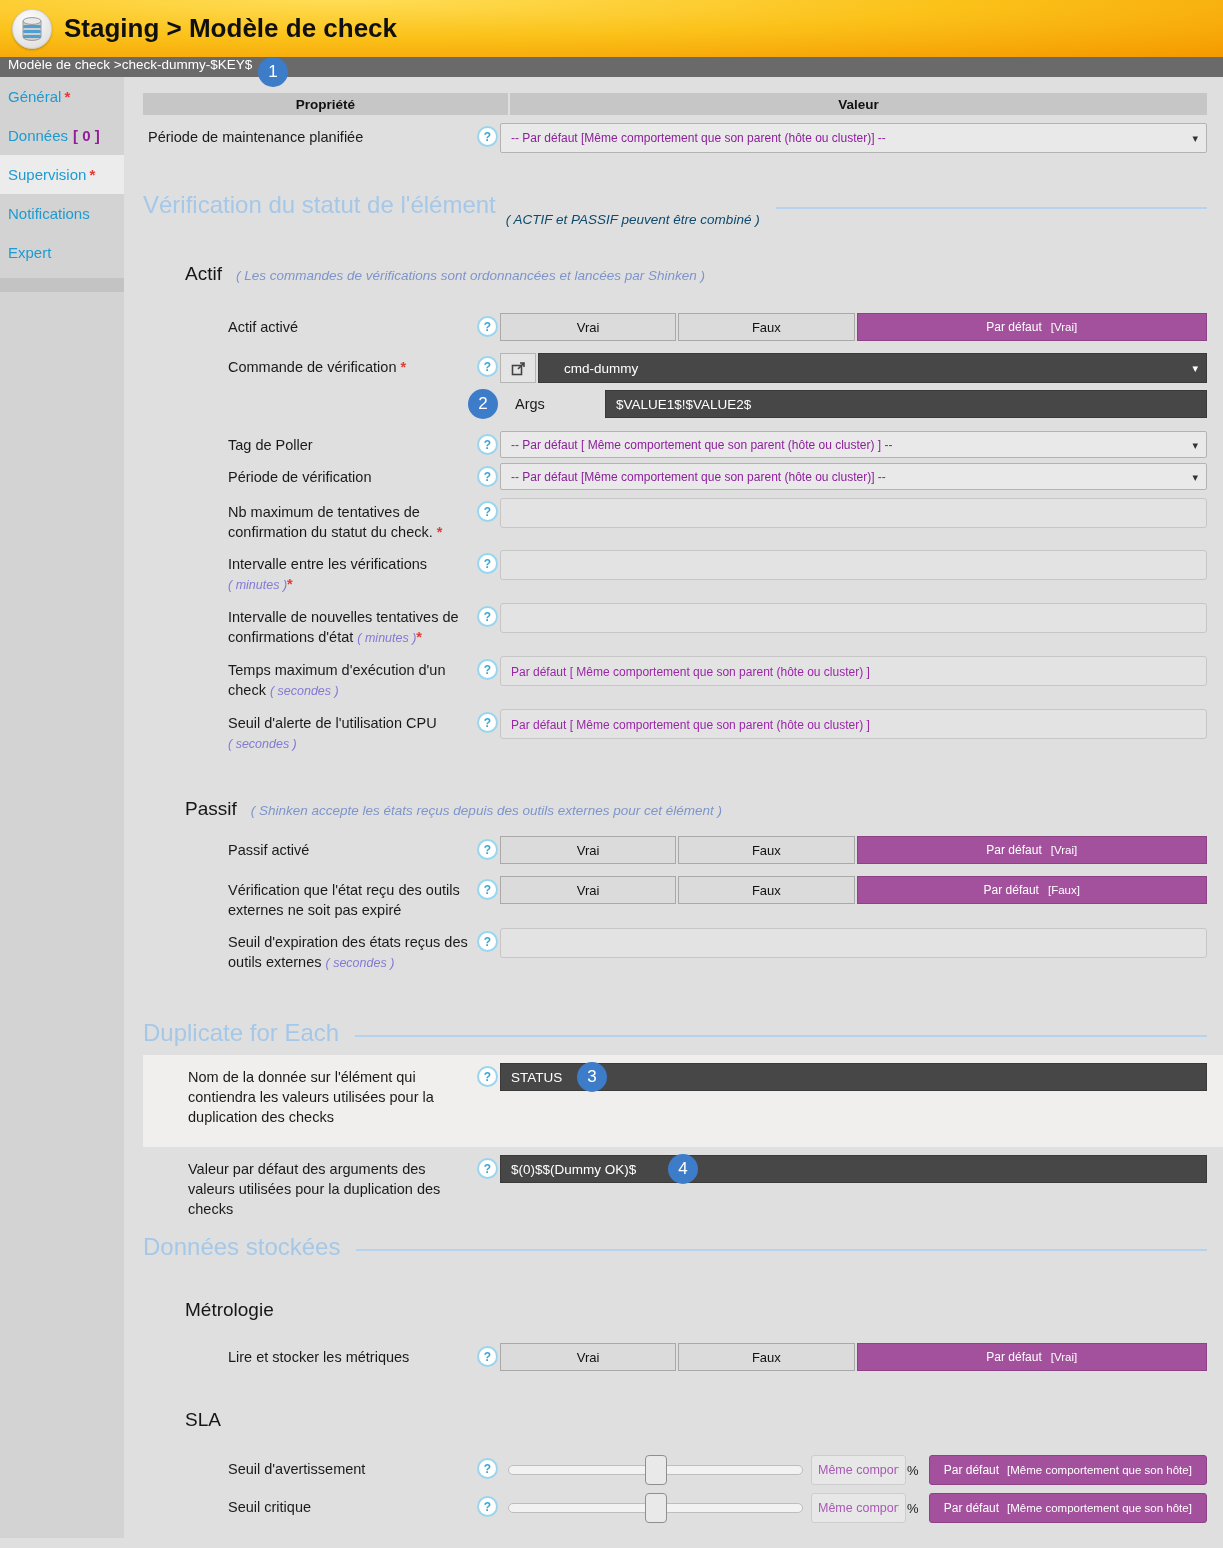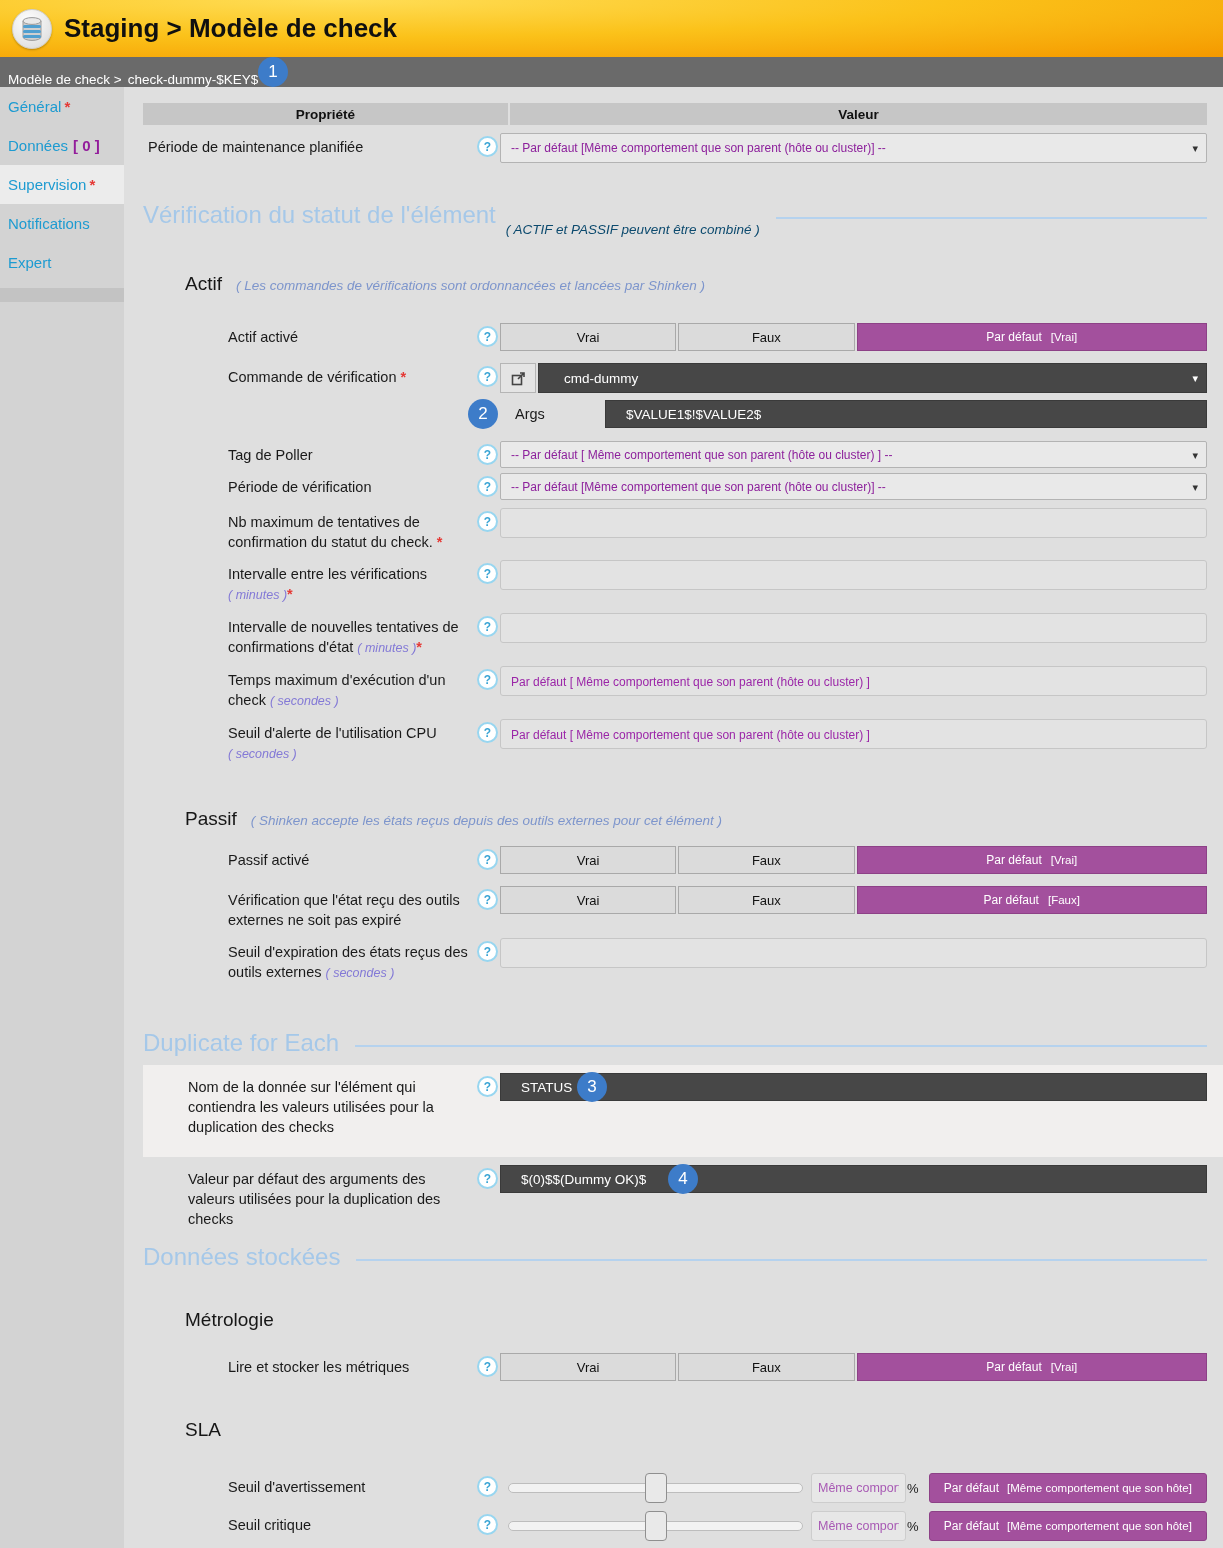--- a/index.html
+++ b/index.html
@@ -7,23 +7,23 @@
   body{font-family:"Liberation Sans",sans-serif;background:#dfdfdf;color:#1a1a1a}
 
   
   .top{height:57px;display:flex;align-items:center;padding-left:12px;
        background:radial-gradient(130% 170% at 28% 0%, #ffdd55 0%, #fbc21a 38%, #f59b00 78%, #ef8d00 100%);}
   .appicon{width:40px;height:40px;border-radius:50%;background:radial-gradient(circle at 40% 30%,#ffffff,#d8d8d8);
            border:1px solid #cfcfcf;display:flex;align-items:center;justify-content:center;box-shadow:0 1px 2px rgba(0,0,0,.25)}
   .toptitle{margin-left:12px;font-size:26px;font-weight:600;color:#101010}
 
   
-  .crumb{height:30px;background:#6a6a6a;color:#fff;display:flex;align-items:flex-end;
+  .crumb{height:20px;background:#6a6a6a;color:#fff;display:flex;align-items:flex-start;
          padding-left:8px;font-size:13.5px;position:relative}
-  .crumb .cur{margin-left:6px}
+  .crumb .cur{}
   .nbadge{width:30px;height:30px;border-radius:50%;background:#3d7cc9;color:#fff;
           display:flex;align-items:center;justify-content:center;font-size:17px;flex:none}
   .crumb .nbadge{position:absolute;left:258px;top:0}
 
   
   .layout{display:flex;height:1461px}
   .sidebar{flex:0 0 124px;background:#d3d3d3}
   .sitem{display:block;padding:11px 4px 11px 8px;font-size:15px;color:#1d9bd1;cursor:pointer}
   .sitem.active{background:#ececec}
   .smark{color:#e53935;font-weight:bold;margin-left:3px}
@@ -52,21 +52,21 @@
   
   .sel{position:relative;height:27px;background:#e9e9e9;border:1px solid #b3b3b3;border-radius:2px;
        display:flex;align-items:center;padding:0 24px 0 10px;color:#8d219c;font-size:12px;
        white-space:nowrap;overflow:hidden;cursor:pointer}
   .sel.h30{height:30px}
   .caret{position:absolute;right:8px;top:50%;transform:translateY(-50%);font-size:11px;color:#333}
   .einput{width:100%;height:30px;background:#e3e3e3;border:1px solid #c6c6c6;border-radius:3px;
           padding:0 10px;font-family:inherit;font-size:13px;color:#333}
   .einput::placeholder{color:#9b26a8;font-size:12px;opacity:1}
   .dinput{width:100%;height:28px;background:#474747;border:1px solid #3a3a3a;color:#fff;
-          font-family:inherit;font-size:13.5px;padding:0 20px}
+          font-family:inherit;font-size:13.5px;padding:0 10px}
   .bwrap{position:relative;flex:1;min-width:0}
   .bwrap .nbadge{position:absolute;top:-1px}
   .b3{left:77px}.b4{left:168px}
 
   
   .tri{display:flex;height:28px}
   .tri .seg{flex:1;background:#dbdbdb;border:1px solid #a9a9a9;display:flex;align-items:center;
             justify-content:center;font-size:13px;color:#111;margin-left:2px;cursor:pointer}
   .tri .seg:first-child{margin-left:0}
   .tri .segd{flex:2;background:#a3509d;border-color:#8d4187;color:#fff;gap:9px}
@@ -105,21 +105,21 @@
   .shandle{position:absolute;left:calc(50% - 11px);top:0;width:22px;height:30px;background:#e9e9e9;
            border:1px solid #8f8f8f;border-radius:4px;cursor:grab}
   .slainput{flex:none;width:95px;height:30px;margin-left:8px;background:#e7e7e7;border:1px solid #cdcdcd;
             border-radius:3px;padding:0 6px;font-family:inherit;font-size:12.5px;color:#a85ab4}
   .pct{font-size:13px;margin-left:1px}
   .slabtn{flex:1;height:30px;margin-left:10px;background:#a3509d;border:1px solid #8d4187;border-radius:3px;
           color:#fff;display:flex;align-items:center;justify-content:center;gap:8px;cursor:pointer}
 
   
   .mt8{margin-top:8px}.mt10{margin-top:8px}.mt11{margin-top:5px}
-  .mt12{margin-top:12px}.mt16{margin-top:16px}.mt22{margin-top:22px}.mt24{margin-top:32px}
+  .mt12{margin-top:12px}.mt16{margin-top:16px}.mt22{margin-top:22px}.mt24{margin-top:24px}
   .mt26{margin-top:14px}.mt28{margin-top:28px}.mt36{margin-top:36px}.mt38{margin-top:38px}.mt44{margin-top:44px}.mt46{margin-top:46px}
 </style>
 </head>
 <body>
 
 <div class="top">
   <div class="appicon">
     <svg width="24" height="26" viewBox="0 0 24 26">
       <path d="M3 5 v16 a9 3.4 0 0 0 18 0 V5 Z" fill="#cfcfcf" stroke="#9a9a9a" stroke-width="1"></path>
       <rect x="3" y="9" width="18" height="3" rx="1.5" fill="#4f9fd0"></rect>

